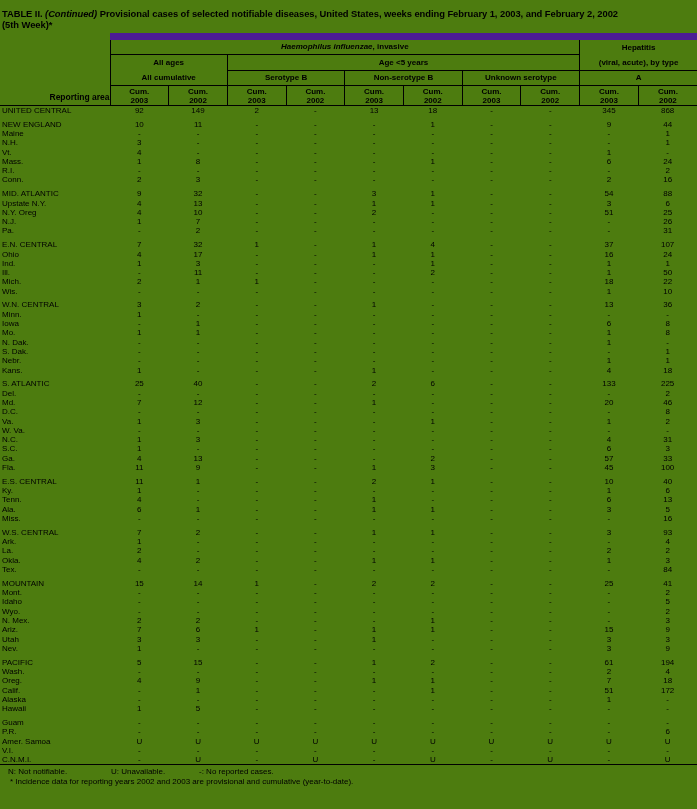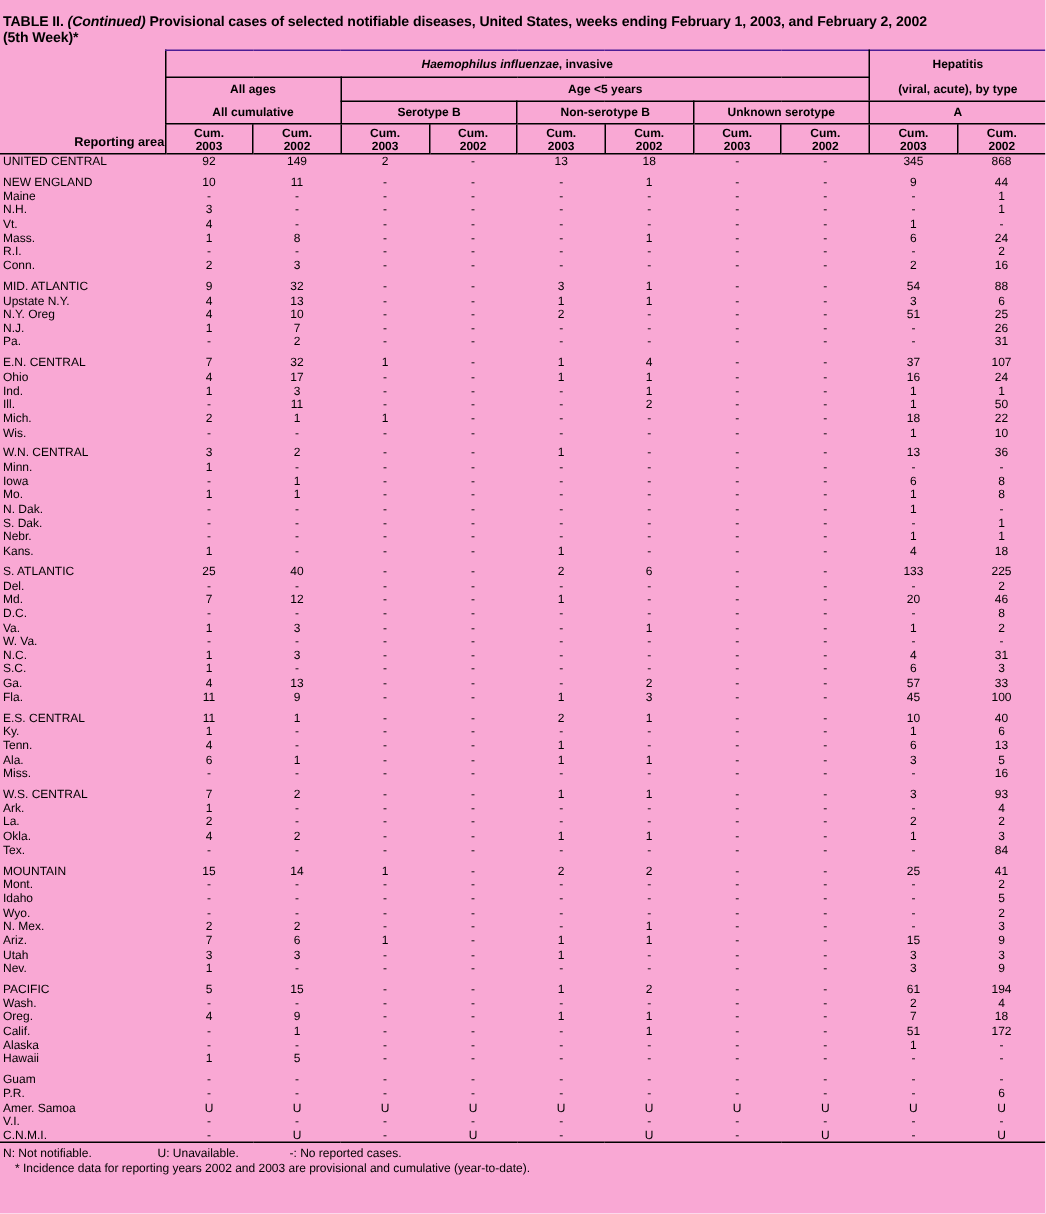--- a/index.html
+++ b/index.html
@@ -1,18 +1,18 @@
 <!DOCTYPE html>
 <html><head>
 <meta charset="utf-8">
 <style>
   * { box-sizing: border-box; }
   html, body { margin: 0; padding: 0; background: #ffffff; }
   .page {
-    width: 697px; height: 809px; background: #f9a8d4; color: #000;
+    width: 697px; height: 809px; background: #4d7c0f; color: #000;
     font-family: "Liberation Sans", sans-serif; overflow: hidden; position: relative;
   }
   .title {
     font-weight: bold; font-size: 9.4px; line-height: 11px;
     letter-spacing: -0.05px; white-space: nowrap; padding: 8px 0 0 2px;
   }
   .ital { font-style: italic; }
   table.datatable {
     border-collapse: collapse; table-layout: fixed; width: 697px;
     margin-top: 3px; border-bottom: 1.5px solid #000;
@@ -24,30 +24,30 @@
     vertical-align: middle; padding: 0; line-height: 1.15;
   }
   thead tr.hrow-a { height: 18px; }
   thead tr.hrow-b { height: 16px; }
   thead tr.hrow-c { height: 15px; }
   thead tr.hrow-d { height: 20px; }
   th.stub-label {
     text-align: right; vertical-align: bottom; padding: 0 0 2px 2px; font-size: 8.5px;
   }
   th.cum { line-height: 9px; }
-  .bt { border-top: 1px solid #4c1d95; }
+  .bt { border-top: 7px solid #4c1d95; }
   .bb { border-bottom: 1px solid #000; }
   .bl { border-left: 1px solid #000; }
   .br { border-right: 1px solid #000; }
   tbody tr { height: 9.3px; }
   tbody td { font-size: 8px; padding: 0; line-height: 9px; vertical-align: middle; }
   tbody td.area { text-align: left; padding-left: 2px; white-space: nowrap; }
   tbody td.val { text-align: center; }
   tbody tr.gap { height: 4.5px; }
-  .fn { font-size: 8px; padding-left: 2px; margin-top: 2px; white-space: nowrap; }
+  .fn { font-size: 8px; padding-left: 8px; margin-top: 2px; white-space: nowrap; }
   .fn .seg1 { display: inline-block; width: 103px; }
   .fn .seg2 { display: inline-block; width: 88px; }
   .fn2 { font-size: 8px; padding-left: 10px; margin-top: 1px; white-space: nowrap; }
 </style>
 </head>
 <body>
 
 <div class="page">
 
   <div class="title">

